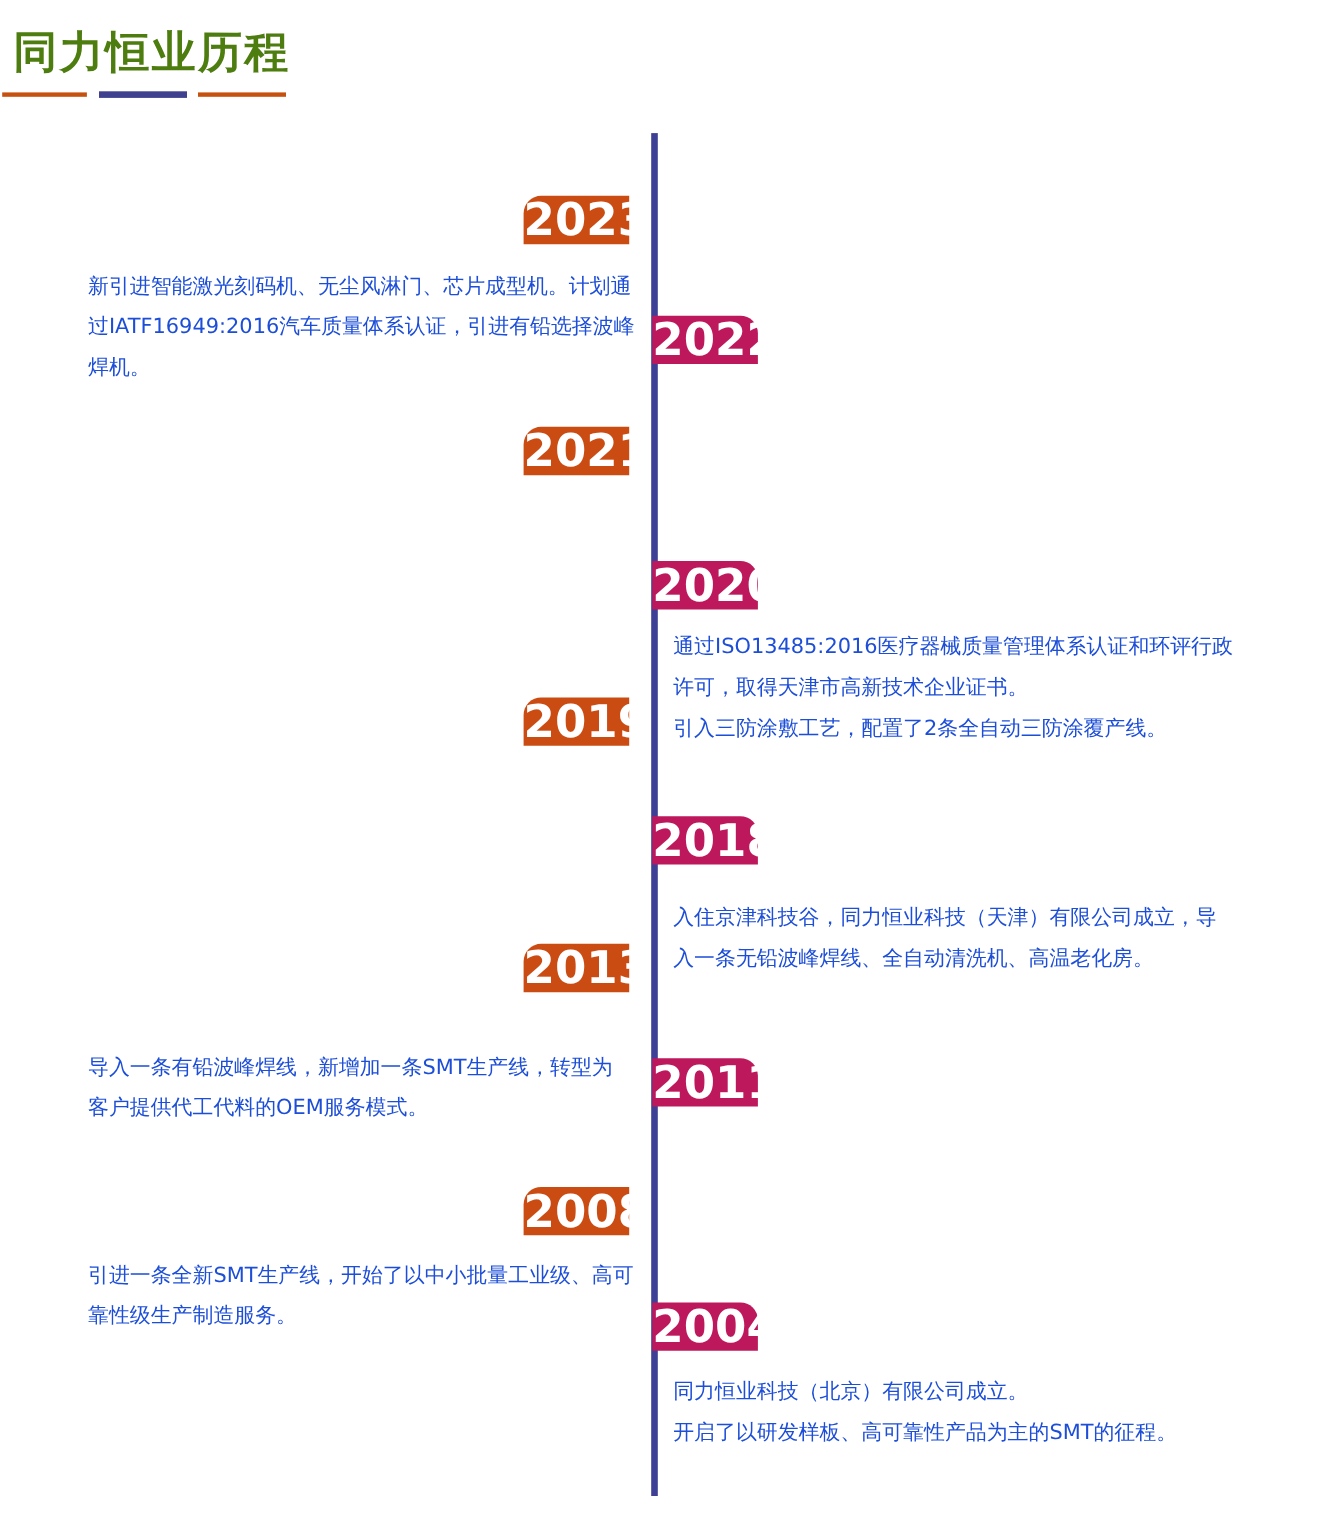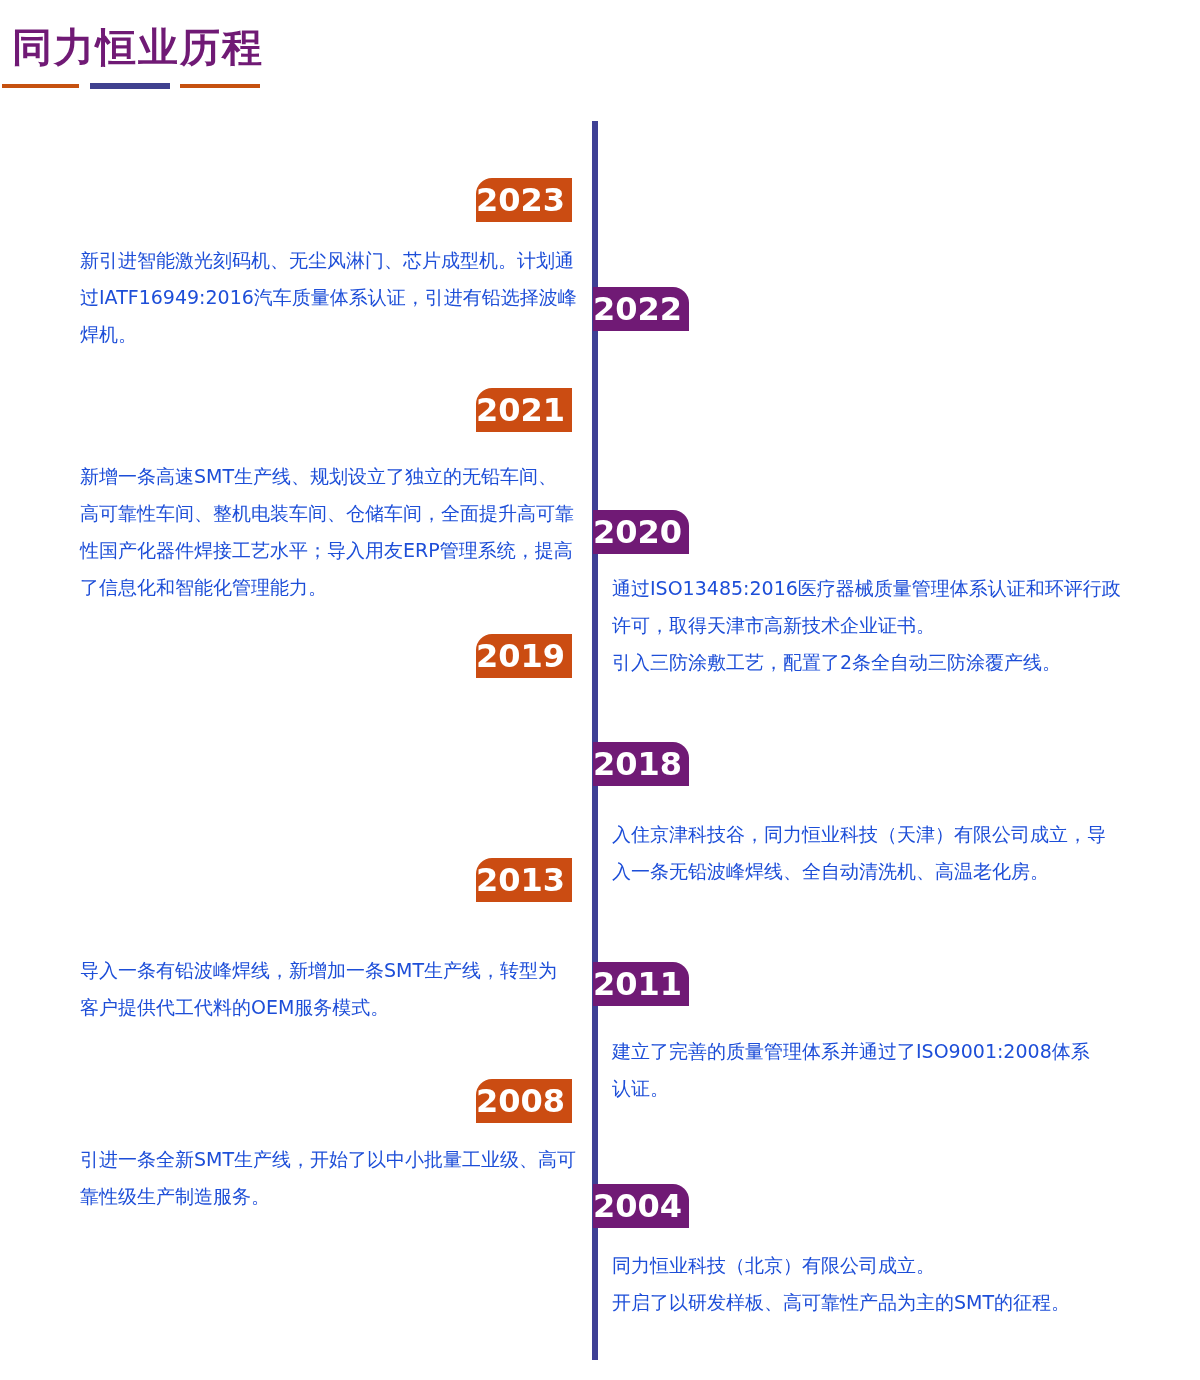--- a/index.html
+++ b/index.html
@@ -15,52 +15,52 @@
     overflow:hidden;
   }
   
   .page-title{
     position:absolute;
     left:12px; top:20px;
     margin:0;
     font-size:40px;
     font-weight:bold;
     letter-spacing:2px;
-    color:#701a75;
+    color:#4d7c0f;
   }
   .title-bars{position:absolute; left:0; top:83px; width:300px; height:8px;}
   .bar{position:absolute; top:1px; height:4px;}
   .bar.b-orange1{left:2px;   width:77px; background:#C6510F;}
   .bar.b-blue   {left:90px;  width:80px; height:6px; top:0; background:#3F418F;}
   .bar.b-orange2{left:180px; width:80px; background:#C6510F;}
   
   .axis{
     position:absolute;
     left:592px; top:121px;
     width:6px; height:1239px;
     background:#3E4095;
   }
   .badge{
     position:absolute;
     width:96px; height:44px;
     line-height:44px;
     text-align:left;
-    font-size:32px;
+    font-size:41px;
     font-weight:bold;
     color:#ffffff;
     z-index:2;
   }
   .badge.left{
     left:476px;
     background:#CB4C12;
     border-radius:16px 0 0 0;
   }
   .badge.right{
     left:593px;
-    background:#701a75;
+    background:#be185d;
     border-radius:0 16px 0 0;
   }
   .desc{
     position:absolute;
     margin:0;
     font-size:19px;
     line-height:37px;
     color:#1d4ed8;
     white-space:pre;
   }
@@ -82,43 +82,37 @@
   <div class="axis"></div>
 
   <div class="badge left" style="top:178px">2023</div>
   <p class="desc left" style="top:242px">新引进智能激光刻码机、无尘风淋门、芯片成型机。计划通
 过IATF16949:2016汽车质量体系认证，引进有铅选择波峰
 焊机。</p>
 
   <div class="badge right" style="top:287px">2022</div>
 
   <div class="badge left" style="top:388px">2021</div>
-  <p class="desc left" style="top:458px">新增一条高速SMT生产线、规划设立了独立的无铅车间、
-高可靠性车间、整机电装车间、仓储车间，全面提升高可靠
-性国产化器件焊接工艺水平；导入用友ERP管理系统，提高
-了信息化和智能化管理能力。</p>
 
   <div class="badge right" style="top:510px">2020</div>
   <p class="desc right" style="top:570px">通过ISO13485:2016医疗器械质量管理体系认证和环评行政
 许可，取得天津市高新技术企业证书。
 引入三防涂敷工艺，配置了2条全自动三防涂覆产线。</p>
 
   <div class="badge left" style="top:634px">2019</div>
 
   <div class="badge right" style="top:742px">2018</div>
   <p class="desc right" style="top:816px">入住京津科技谷，同力恒业科技（天津）有限公司成立，导
 入一条无铅波峰焊线、全自动清洗机、高温老化房。</p>
 
   <div class="badge left" style="top:858px">2013</div>
   <p class="desc left" style="top:952px">导入一条有铅波峰焊线，新增加一条SMT生产线，转型为
 客户提供代工代料的OEM服务模式。</p>
 
   <div class="badge right" style="top:962px">2011</div>
-  <p class="desc right" style="top:1033px">建立了完善的质量管理体系并通过了ISO9001:2008体系
-认证。</p>
 
   <div class="badge left" style="top:1079px">2008</div>
   <p class="desc left" style="top:1141px">引进一条全新SMT生产线，开始了以中小批量工业级、高可
 靠性级生产制造服务。</p>
 
   <div class="badge right" style="top:1184px">2004</div>
   <p class="desc right" style="top:1247px">同力恒业科技（北京）有限公司成立。
 开启了以研发样板、高可靠性产品为主的SMT的征程。</p>
 
 </div>

